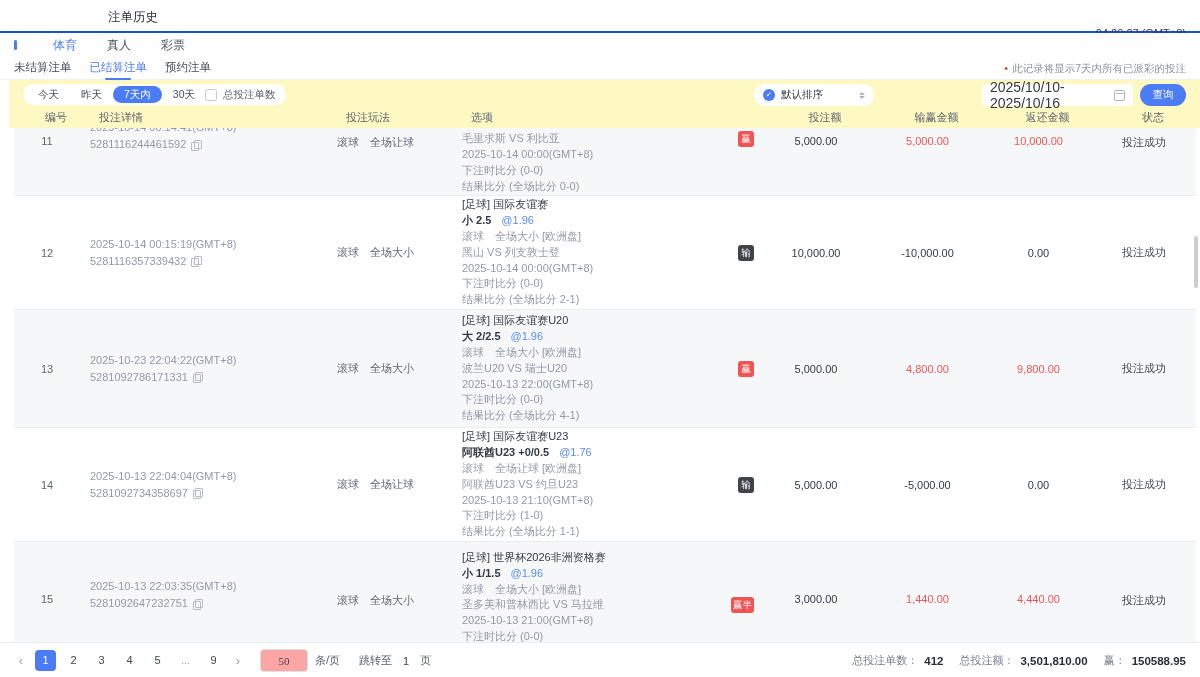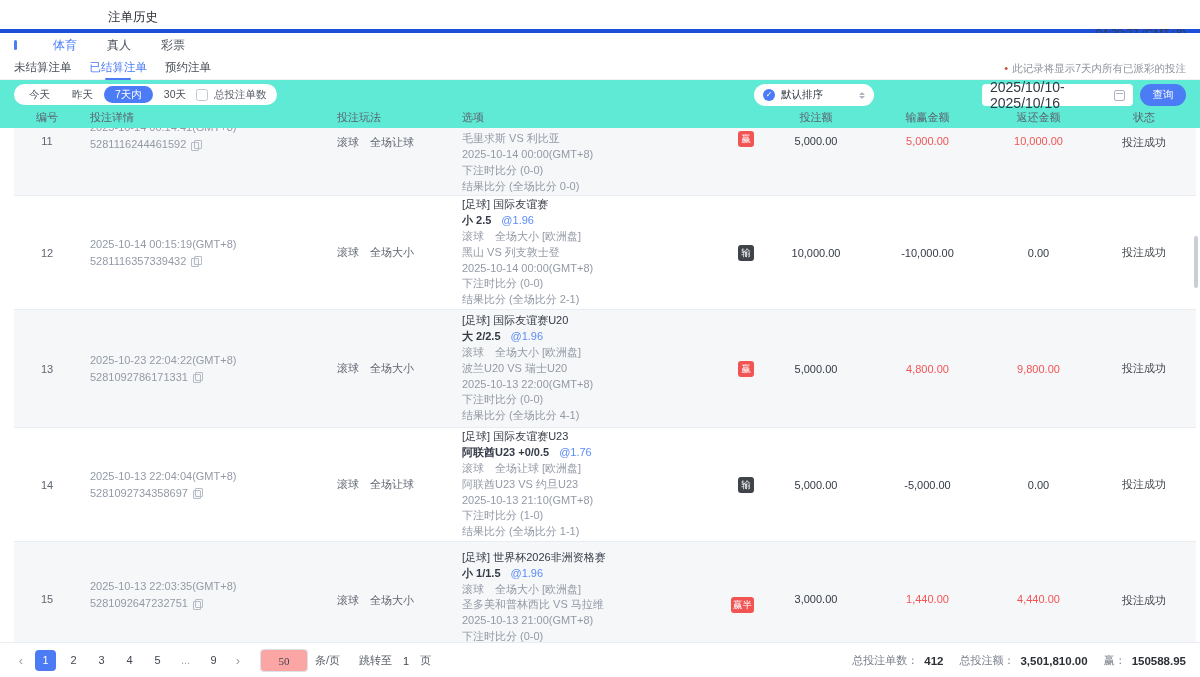--- a/index.html
+++ b/index.html
@@ -2,42 +2,42 @@
 <html><head>
 <meta charset="utf-8">
 <style>
   * { margin:0; padding:0; box-sizing:border-box; }
   html,body { width:1200px; height:677px; background:#fff; overflow:hidden;
     font-family:"Liberation Sans","DejaVu Sans",sans-serif; }
   .page { position:relative; width:1200px; height:677px; background:#fff; }
 
   
   .titlebar { position:absolute; top:0; left:0; right:0; height:33px; background:#fff;
-    border-bottom:4px solid #1d4ed8; }
+    border-bottom:2px solid #1d4ed8; }
   .page-title { position:absolute; left:108px; top:9px; font-size:12.5px; color:#2b2f36; }
   .clock { position:absolute; right:14px; top:10px; font-size:11px; color:#333a45;margin-top:17px; }
 
   .tabsbar { position:absolute; top:33px; left:0; right:0; height:24px; background:#fff; }
   .tab-indicator { position:absolute; left:14px; top:7px; width:3px; height:10px; background:#4b7bf5; border-radius:2px; }
   .tabs { position:absolute; left:53px; top:0; height:24px; display:flex; gap:30px; align-items:center; }
   .tab { font-size:12px; color:#4a505a; cursor:pointer; }
   .tab.active { color:#4b7bf5; }
 
   .subtabsbar { position:absolute; top:57px; left:0; right:0; height:23px; background:#fff;
     border-bottom:1px solid #f0f1f3; }
   .subtabs { position:absolute; left:14px; top:0; height:23px; display:flex; gap:18px; align-items:center; }
   .subtab { position:relative; font-size:11.5px; color:#4a505a; height:23px; line-height:21px; }
   .subtab.active { color:#4b7bf5; }
   .subtab.active .underline { position:absolute; left:50%; transform:translateX(-50%);
     bottom:0; width:26px; height:2.5px; background:#4b7bf5; border-radius:2px; }
   .note { position:absolute; right:14px; top:5px; font-size:10.5px; color:#8e939d; }
   .note-dot { color:#c5503c; margin-right:4px; font-size:11px; }
 
   
-  .band { position:absolute; top:80px; left:0; right:0; height:48px; background:#5eead4; }
+  .band { position:absolute; top:80px; left:9px; right:0; height:48px; background:#fef9c3; }
   .filter-row { position:absolute; top:4px; left:14px; right:14px; height:22px; }
   .pillgroup { position:absolute; left:0; top:0; height:21px; background:#fff; border-radius:11px;
     display:flex; align-items:center; padding:0 4px; }
   .pill { height:17px; line-height:17px; padding:0 11px; font-size:10.5px; color:#4a505a;
     border-radius:9px; cursor:pointer; }
   .pill.active { background:#4b7bf5; color:#fff; }
   .checkwrap { position:absolute; left:172px; top:0; height:21px; background:#fff; border-radius:11px;
     display:flex; align-items:center; padding:0 10px; gap:6px; }
   .checkbox { width:12px; height:12px; border:1px solid #c2c8d2; border-radius:2.5px; background:#fff; }
   .checklabel { font-size:10.5px; color:#5a5f6a; }

